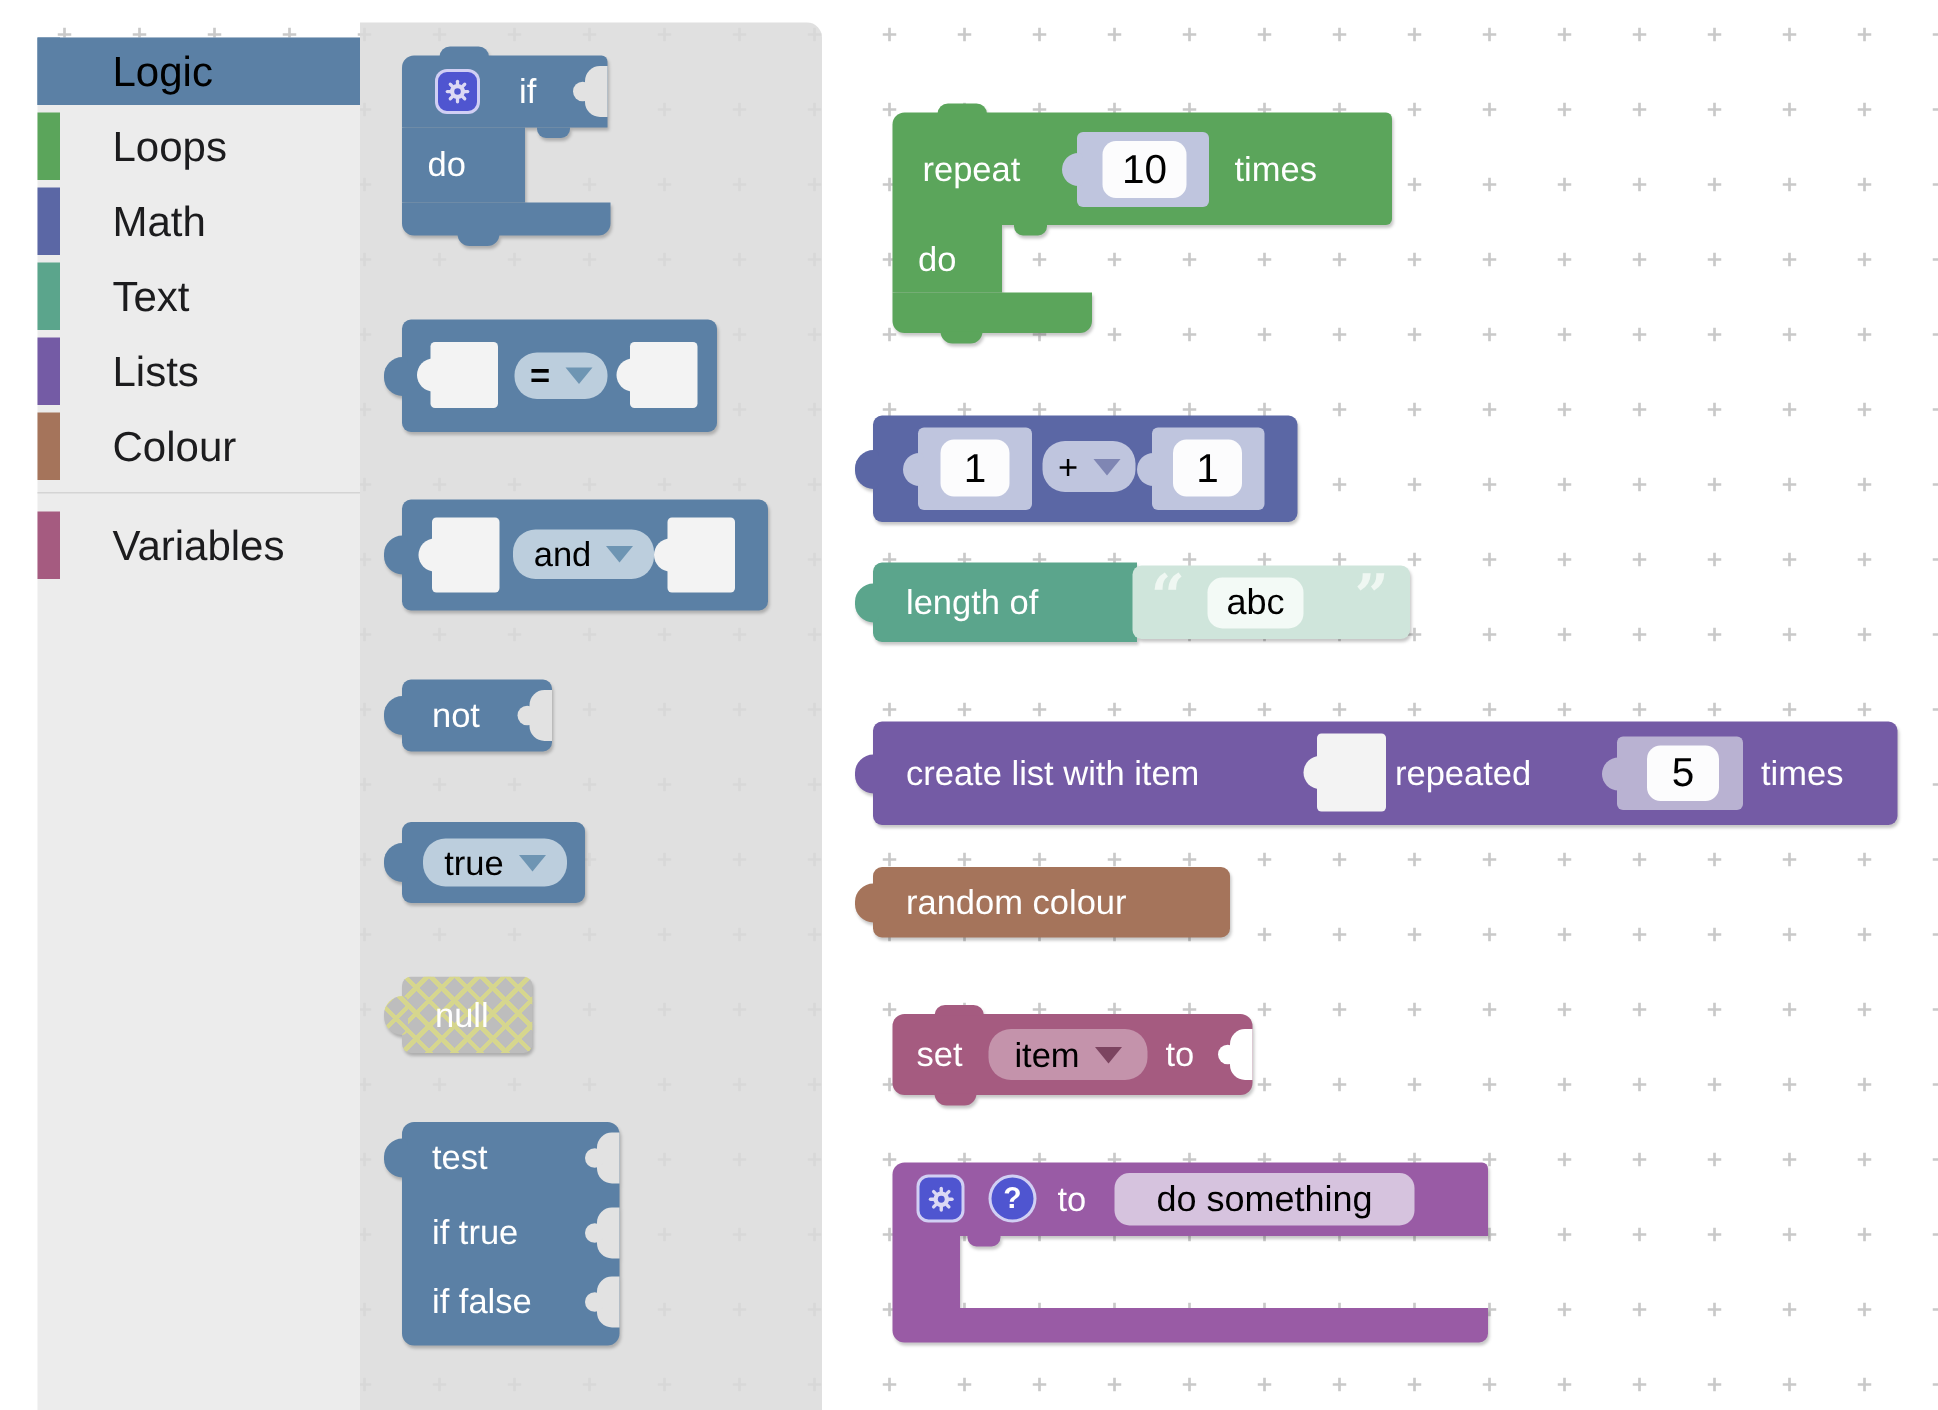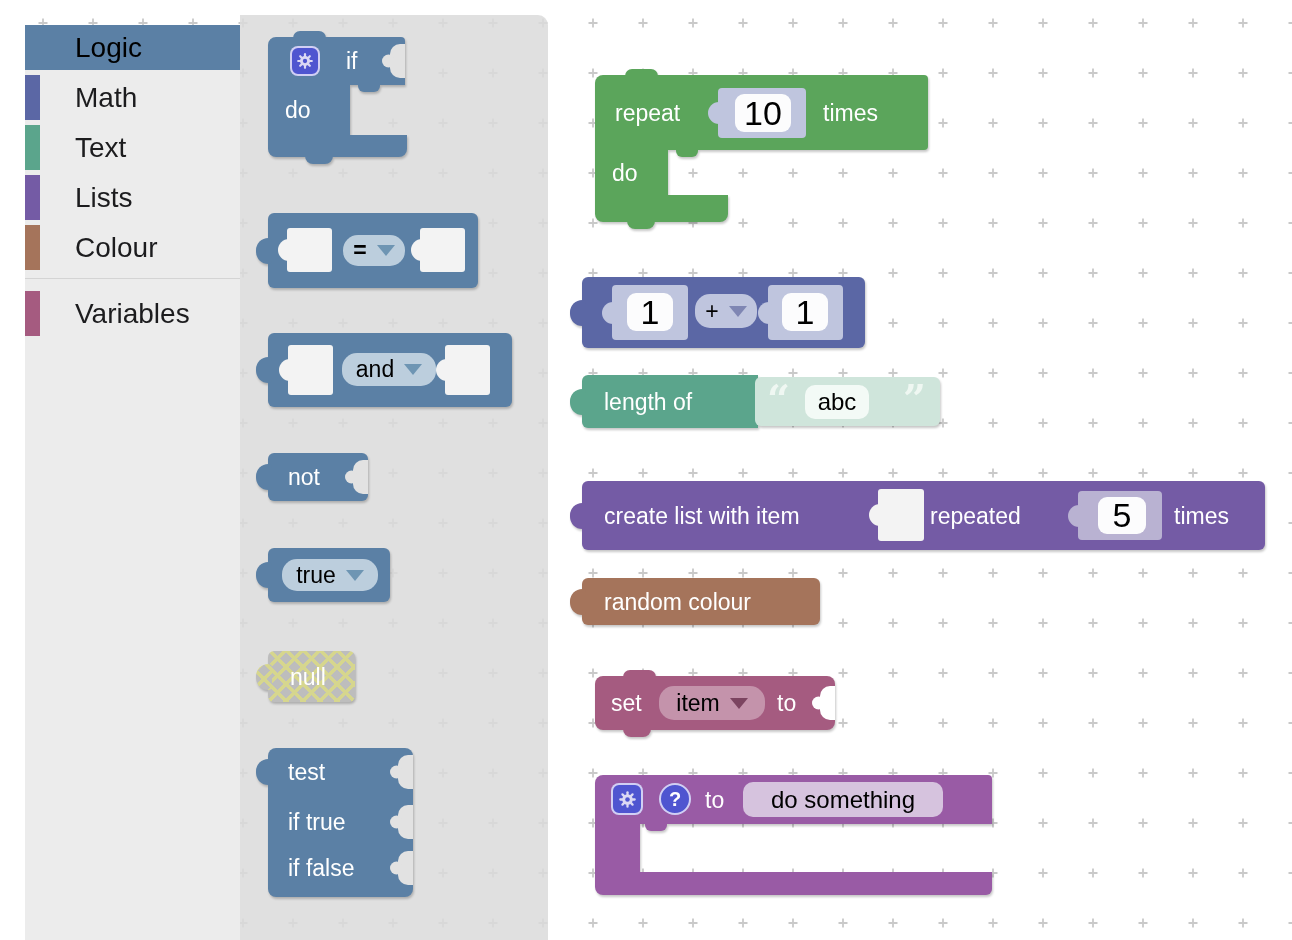--- a/index.html
+++ b/index.html
@@ -39,21 +39,21 @@
   .on-gray,.on-gray::before{background:#e2e2e2;}
 
   .dd{position:absolute;display:flex;align-items:center;justify-content:center;gap:10px;
       border-radius:15px;color:#000;}
   .tri{width:0;height:0;border-left:9px solid transparent;border-right:9px solid transparent;}
 
   .shadow-blk{position:absolute;border-radius:4px;}
   .shadow-blk .s-lobe{position:absolute;left:-10px;top:50%;transform:translateY(-50%);
       width:14px;height:22px;border-radius:11px 3px 3px 11px;}
   .field{position:absolute;background:#fcfcfd;border-radius:9px;display:flex;align-items:center;
-      justify-content:center;color:#000;font-size:34px;}
+      justify-content:center;color:#000;font-size:27px;}
 
   
   .c-logic{background:#5b80a5;} .c-loops{background:#5ba55b;} .c-math{background:#5b67a5;}
   .c-text{background:#5ba58c;}  .c-lists{background:#745ba5;} .c-colour{background:#a5745b;}
   .c-vars{background:#a55b80;}  .c-funcs{background:#995ba5;}
   .s-math{background:#bfc5de;}  .s-lists{background:#b9b2d2;} .s-mint{background:#cfe5db;}
   .dd-logic{background:#bccedd;} .dd-math{background:#bfc5de;} .dd-vars{background:#c493ab;}
   .tri-logic{border-top:11px solid #6e95b3;} .tri-math{border-top:11px solid #7f86b3;}
   .tri-vars{border-top:11px solid #7c4460;}
   .c-null{background:#bdbdbd;
@@ -81,20 +81,24 @@
     </defs>
     <rect width="1292" height="940" fill="url(#gridp)"></rect>
   </svg>
 
   <div class="flyout-bg"></div>
 
   <div class="toolbox">
     <div class="cat-row sel">
       <span class="swatch c-logic"></span>
       <span class="cat-label">Logic</span>
+    </div>
+    <div class="cat-row">
+      <span class="swatch c-loops"></span>
+      <span class="cat-label">Loops</span>
     </div>
     <div class="cat-row">
       <span class="swatch c-math"></span>
       <span class="cat-label">Math</span>
     </div>
     <div class="cat-row">
       <span class="swatch c-text"></span>
       <span class="cat-label">Text</span>
     </div>
     <div class="cat-row">

